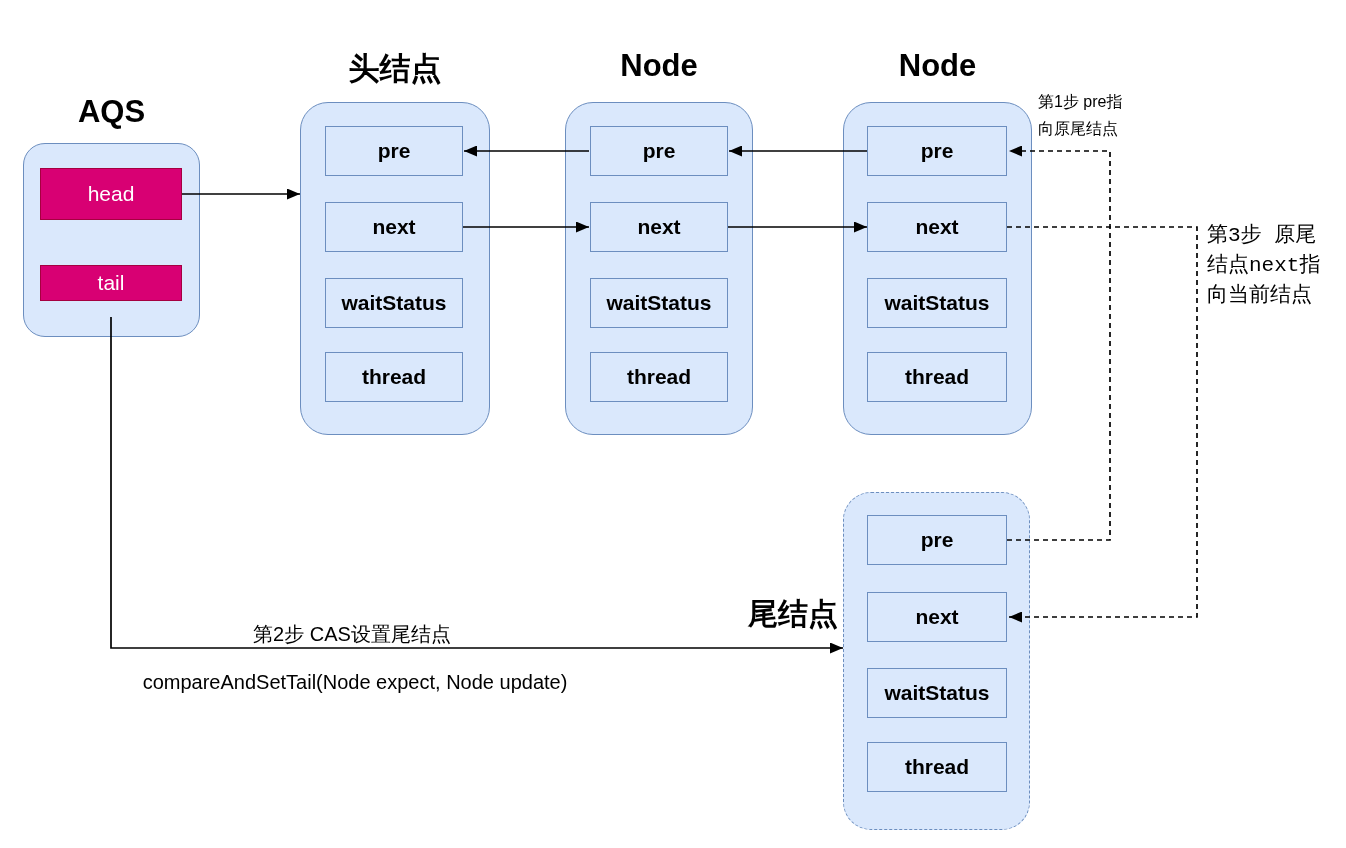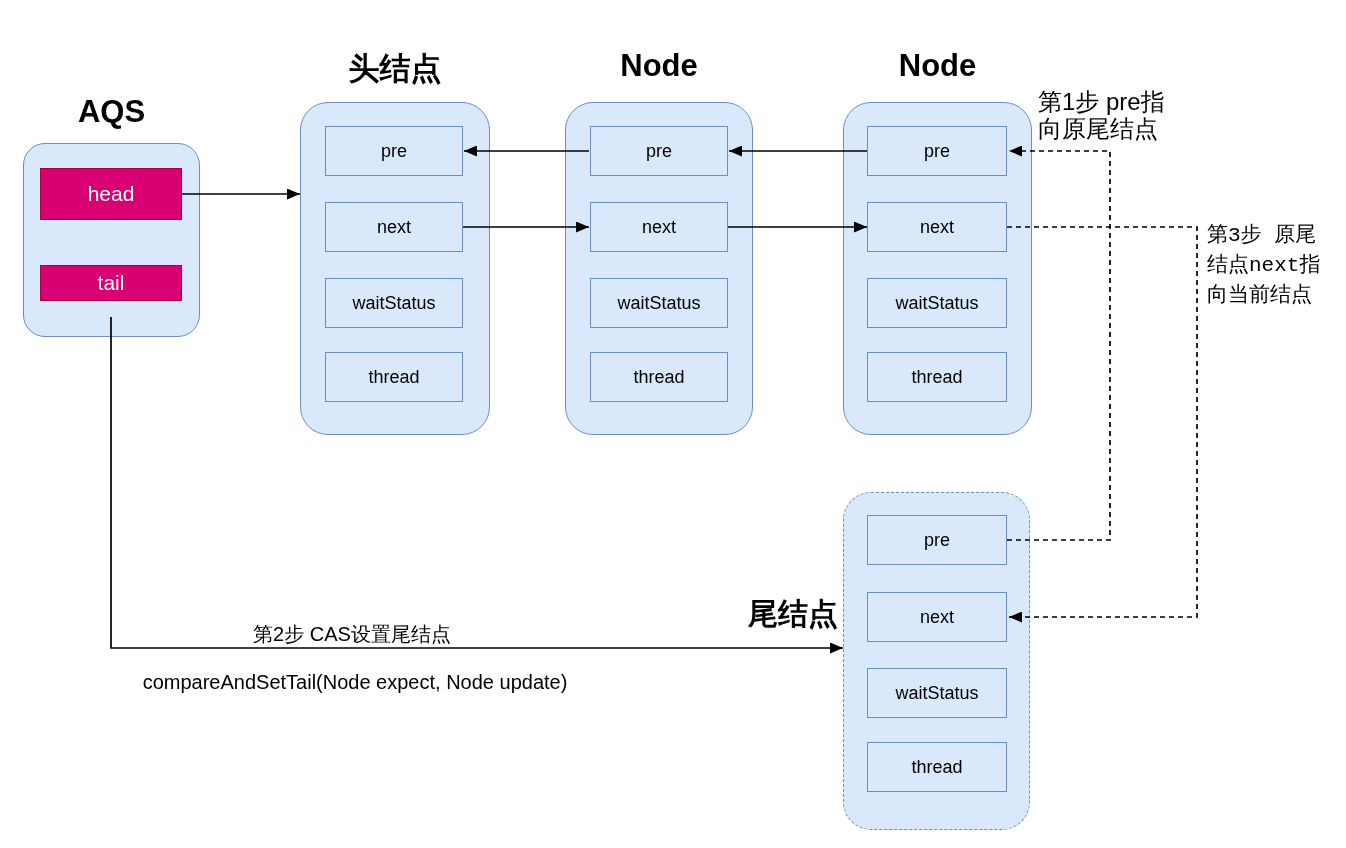--- a/index.html
+++ b/index.html
@@ -28,22 +28,23 @@
     z-index: 1;
   }
   .node-container.dashed { border-style: dashed; }
   .field {
     position: absolute;
     background: #dae8fc;
     border: 1px solid #6c8ebf;
     display: flex;
     align-items: center;
     justify-content: center;
-    font-size: 18px;
+    font-size: 21px;
     z-index: 2;
+    font-weight: bold;
   }
   .accent-field {
     position: absolute;
     background: #d80073;
     border: 1.5px solid #a50040;
     color: #ffffff;
     display: flex;
     align-items: center;
     justify-content: center;
     font-size: 21px;
@@ -58,21 +59,21 @@
   }
   .side-label {
     position: absolute;
     font-size: 30px;
     font-weight: bold;
     text-align: right;
     z-index: 2;
   }
   .annotation {
     position: absolute;
-    font-size: 24px;
+    font-size: 16px;
     line-height: 27px;
     z-index: 2;
   }
   .annotation span { display: block; }
   .annotation.step3 { font-size: 21px; line-height: 30px; }
   .caption {
     position: absolute;
     font-size: 20px;
     text-align: center;
     z-index: 2;

